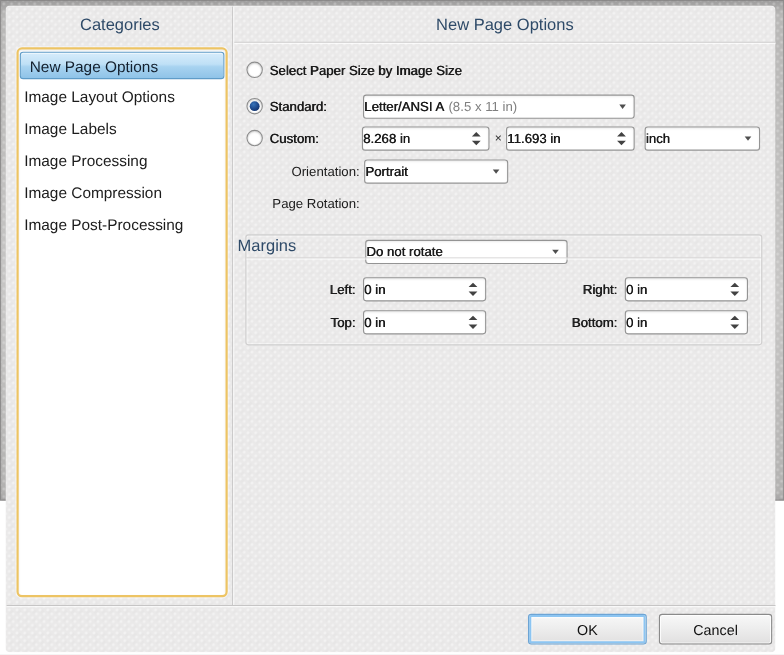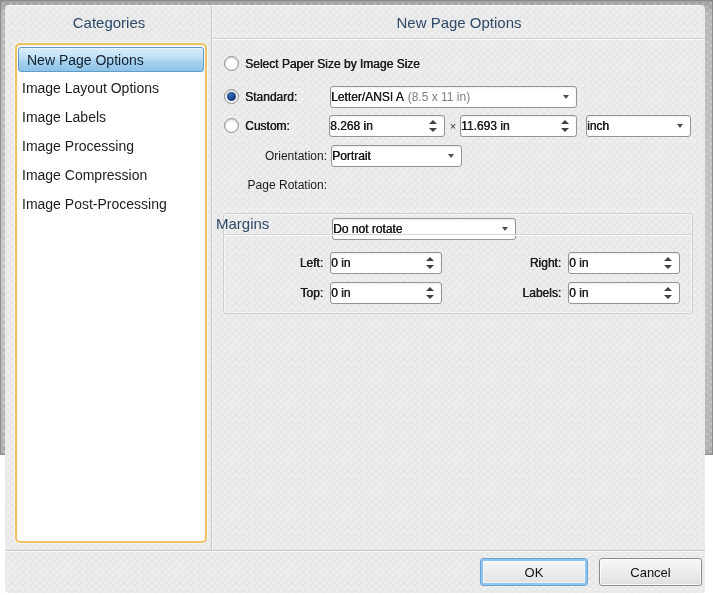--- a/index.html
+++ b/index.html
@@ -231,21 +231,21 @@
   </div>
 
   <div class="lbl sb r" style="left:233px; top:282px; width:90px;">Top:</div>
   <div class="field" style="left:330px; top:282px; width:112px;">
     <span class="val">0 in</span>
     <span class="spin-arrows">
         <span class="up"></span>
         <span class="dn"></span>
       </span>
   </div>
-  <div class="lbl sb r" style="left:471px; top:282px; width:90px;">Labels:</div>
+  <div class="lbl sb r" style="left:471px; top:282px; width:90px;">Bottom:</div>
   <div class="field" style="left:568px; top:282px; width:112px;">
     <span class="val">0 in</span>
     <span class="spin-arrows">
         <span class="up"></span>
         <span class="dn"></span>
       </span>
   </div>
 
   <div id="btn-ok" class="btn">OK</div>
   <div id="btn-cancel" class="btn">Cancel</div>

